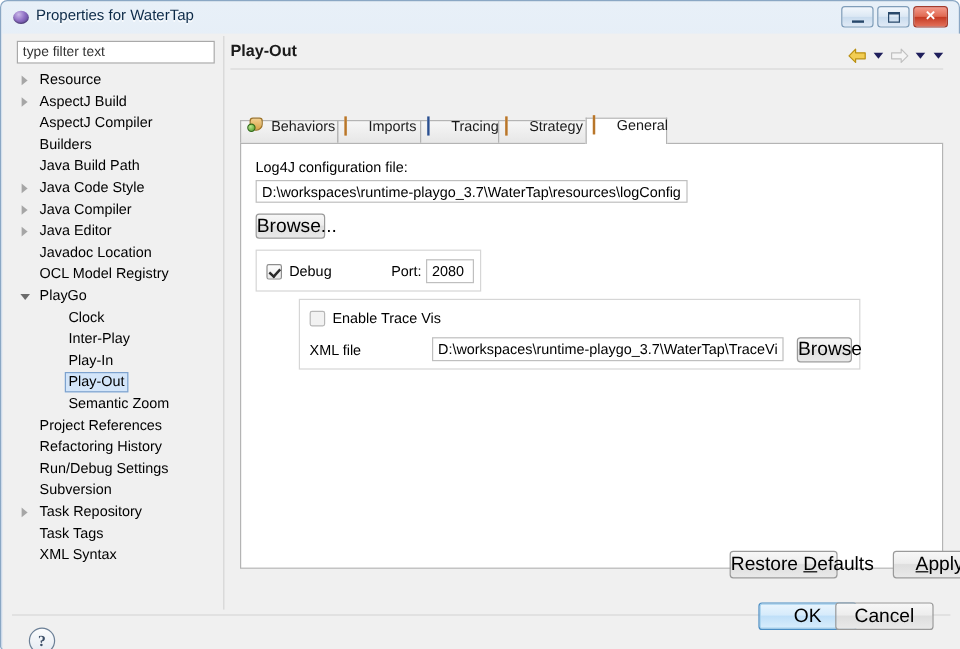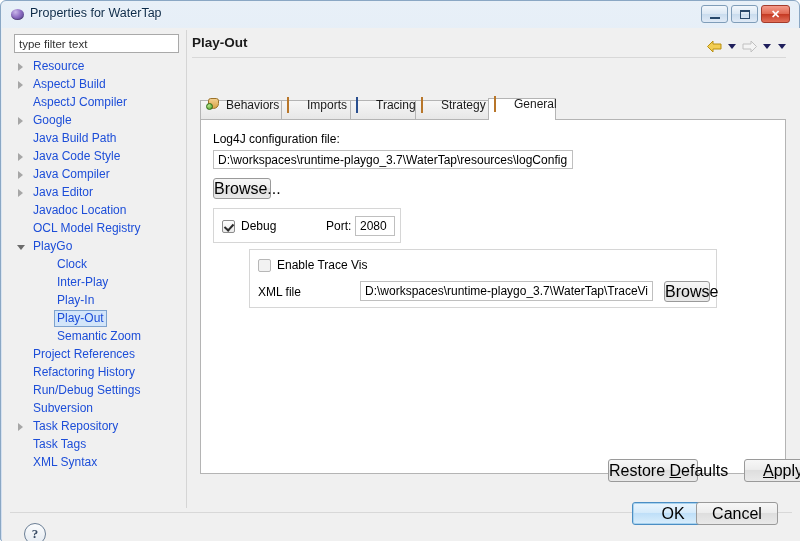--- a/index.html
+++ b/index.html
@@ -117,21 +117,21 @@
     left: 12px; top: 30px;
     width: 168px; height: 448px;
     overflow: hidden;
   }
   .tree-item {
     position: relative;
     height: 18px;
     line-height: 18px;
     font-size: 12px;
     white-space: nowrap;
-    color: #1d4ed8;
+    color: #000000;
     cursor: default;
   }
   .tree-label {
     position: absolute;
     top: 0;
     padding: 0 3px;
     line-height: 17px;
     height: 17px;
   }
   .tree-item.lvl0 .tree-label { left: 16px; }
@@ -416,22 +416,21 @@
           <div class="tree-label">Resource</div>
         </div>
         <div class="tree-item lvl0">
           <div class="arrow collapsed"></div>
           <div class="tree-label">AspectJ Build</div>
         </div>
         <div class="tree-item lvl0">
           <div class="tree-label">AspectJ Compiler</div>
         </div>
         <div class="tree-item lvl0">
-          <div class="arrow collapsed"></div>
-          <div class="tree-label">Google</div>
+          <div class="tree-label">Builders</div>
         </div>
         <div class="tree-item lvl0">
           <div class="tree-label">Java Build Path</div>
         </div>
         <div class="tree-item lvl0">
           <div class="arrow collapsed"></div>
           <div class="tree-label">Java Code Style</div>
         </div>
         <div class="tree-item lvl0">
           <div class="arrow collapsed"></div>

